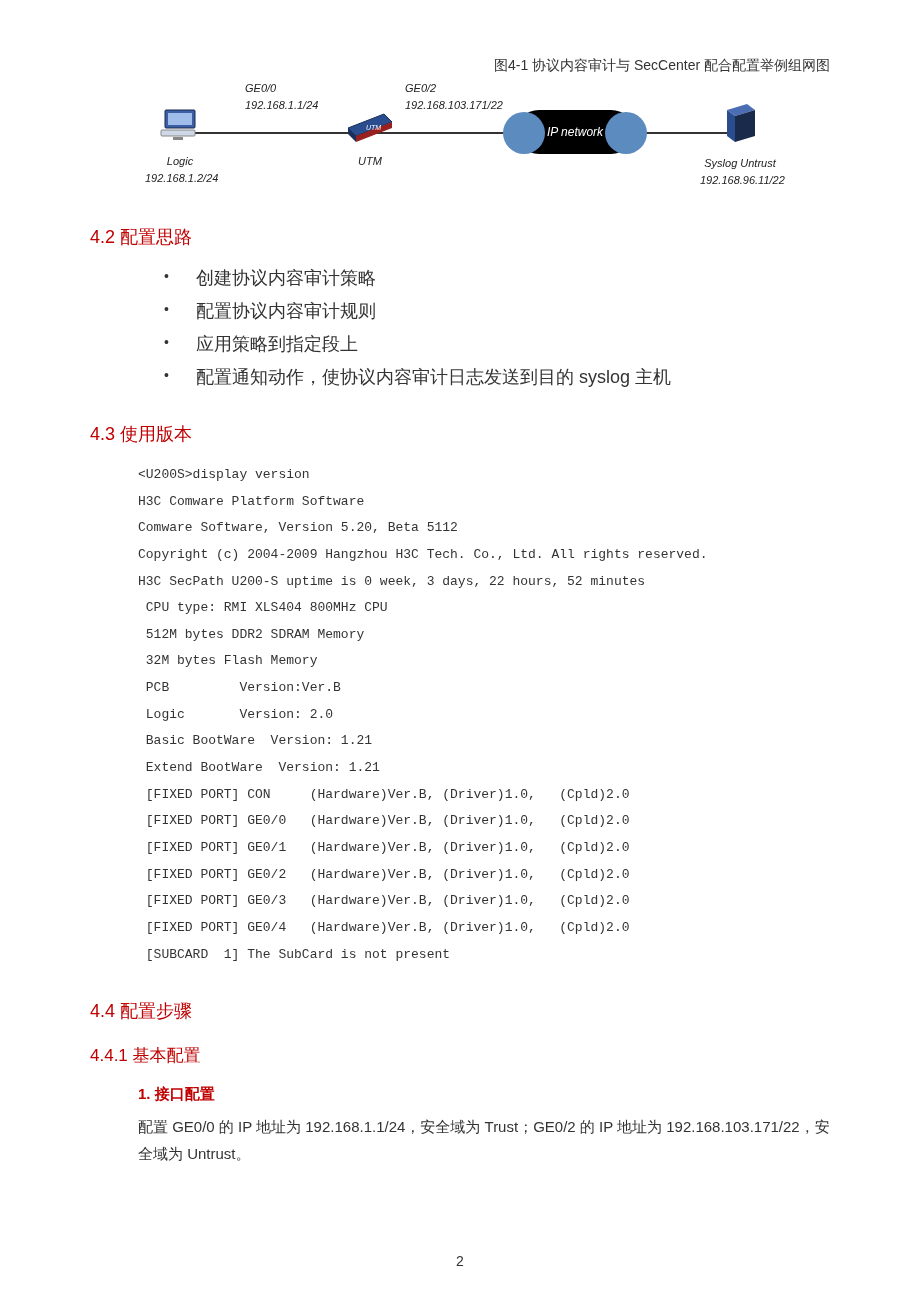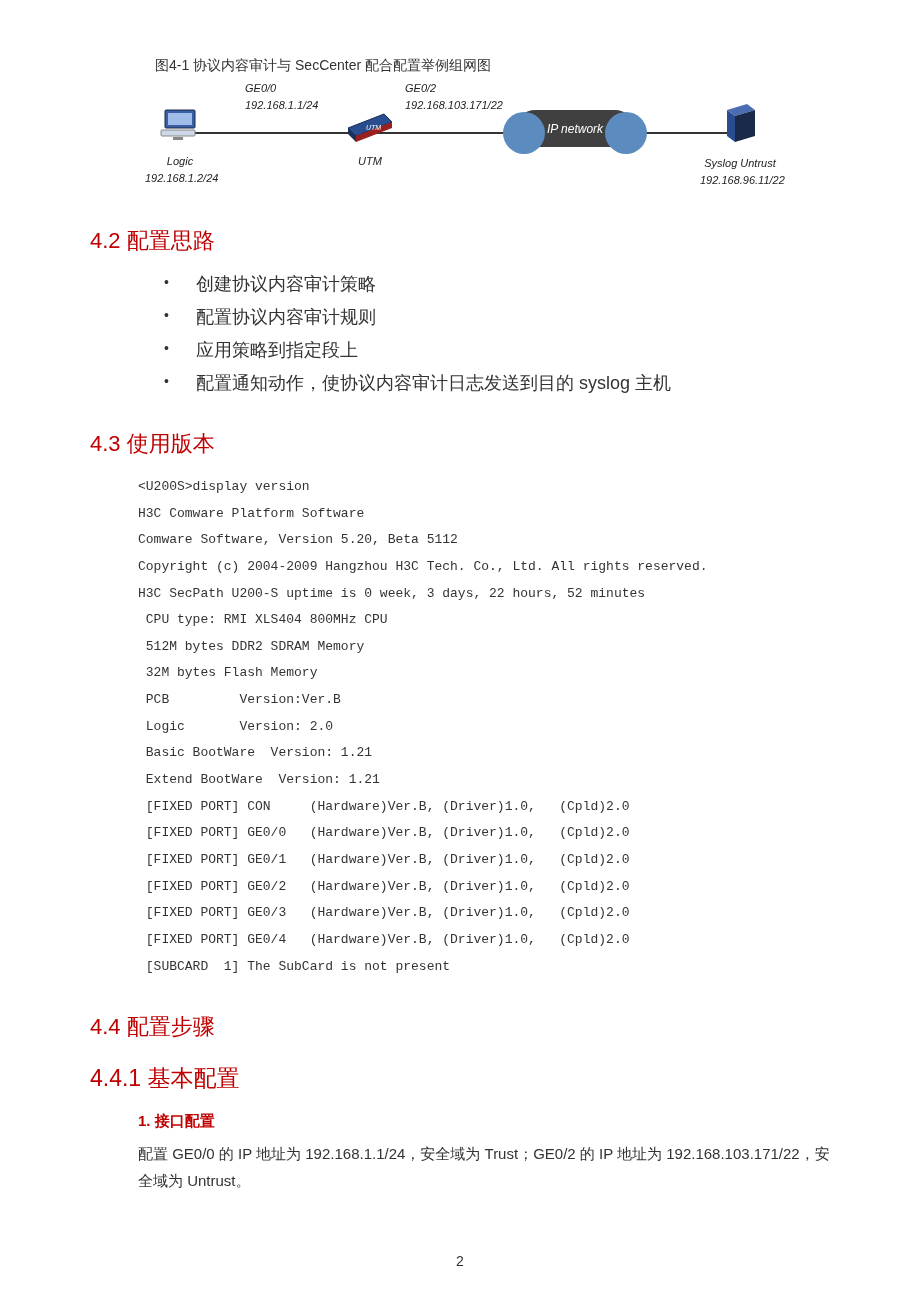--- a/index.html
+++ b/index.html
@@ -11,21 +11,21 @@
   }
   .page {
     width: 920px;
     min-height: 1302px;
     padding: 55px 90px 40px 90px;
     box-sizing: border-box;
     position: relative;
   }
   .fig-caption {
     font-size: 14px;
-    text-align: left;
+    text-align: right;
     margin-left: 65px;
     margin-bottom: 8px;
   }
   .diagram {
     margin: 0 0 30px 55px;
     position: relative;
     width: 620px;
     height: 110px;
   }
   .diag-line {
@@ -67,22 +67,22 @@
     top: 24px;
     width: 70px;
   }
   .utm svg { width: 52px; height: 34px; }
   .cloud {
     left: 370px;
     top: 26px;
   }
   .cloud-shape {
     width: 120px;
-    height: 37px;
-    background: #404040;
+    height: 44px;
+    background: #000000;
     border-radius: 24px / 22px;
     display: flex;
     align-items: center;
     justify-content: center;
     color: #fff;
     font-style: italic;
     font-size: 12px;
     position: relative;
   }
   .cloud-shape::before,
@@ -96,27 +96,27 @@
   .cloud-shape::after  { width: 42px; height: 42px; right: -12px; top: 2px; }
   .server {
     left: 555px;
     top: 18px;
     width: 80px;
   }
   .server svg { width: 38px; height: 42px; }
 
   .h2 {
     color: #c00000;
-    font-size: 22px;
+    font-size: 18px;
     margin: 30px 0 14px 0;
     font-weight: normal;
   }
   .h3 {
     color: #c00000;
-    font-size: 23px;
+    font-size: 17px;
     margin: 18px 0 10px 0;
     font-weight: normal;
   }
   .h4 {
     color: #c00000;
     font-size: 15px;
     margin: 14px 0 8px 48px;
     font-weight: bold;
   }
   ul.bullets {

